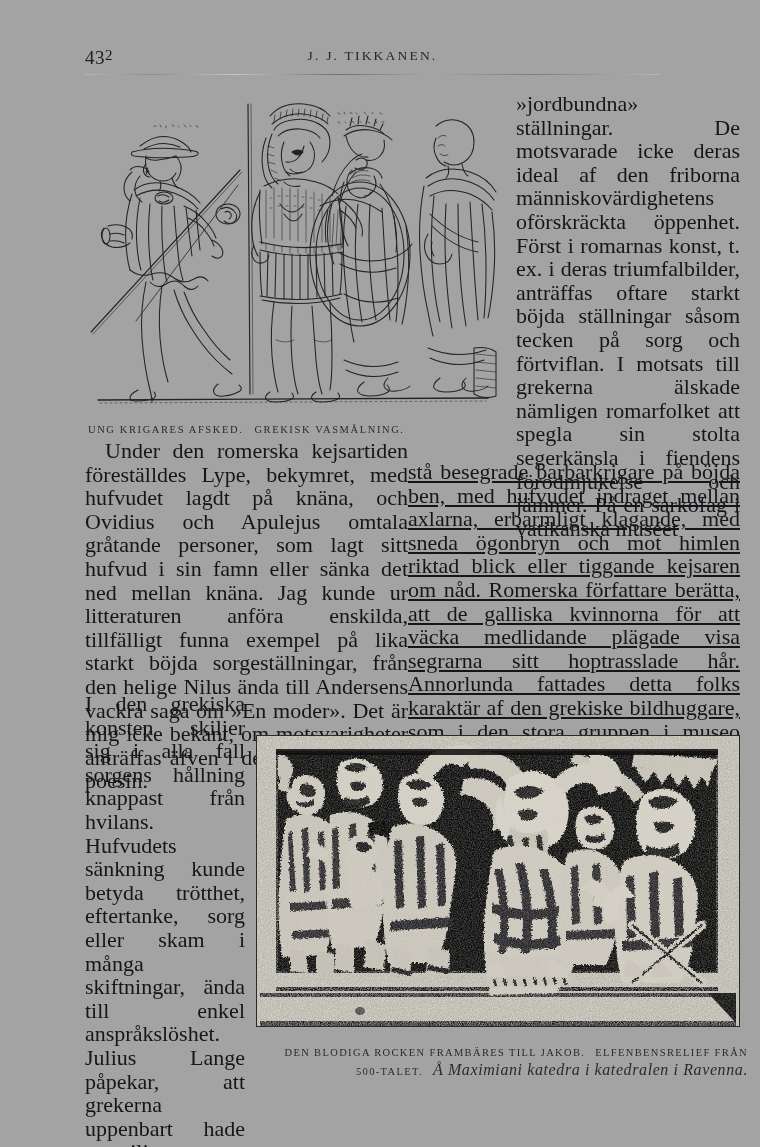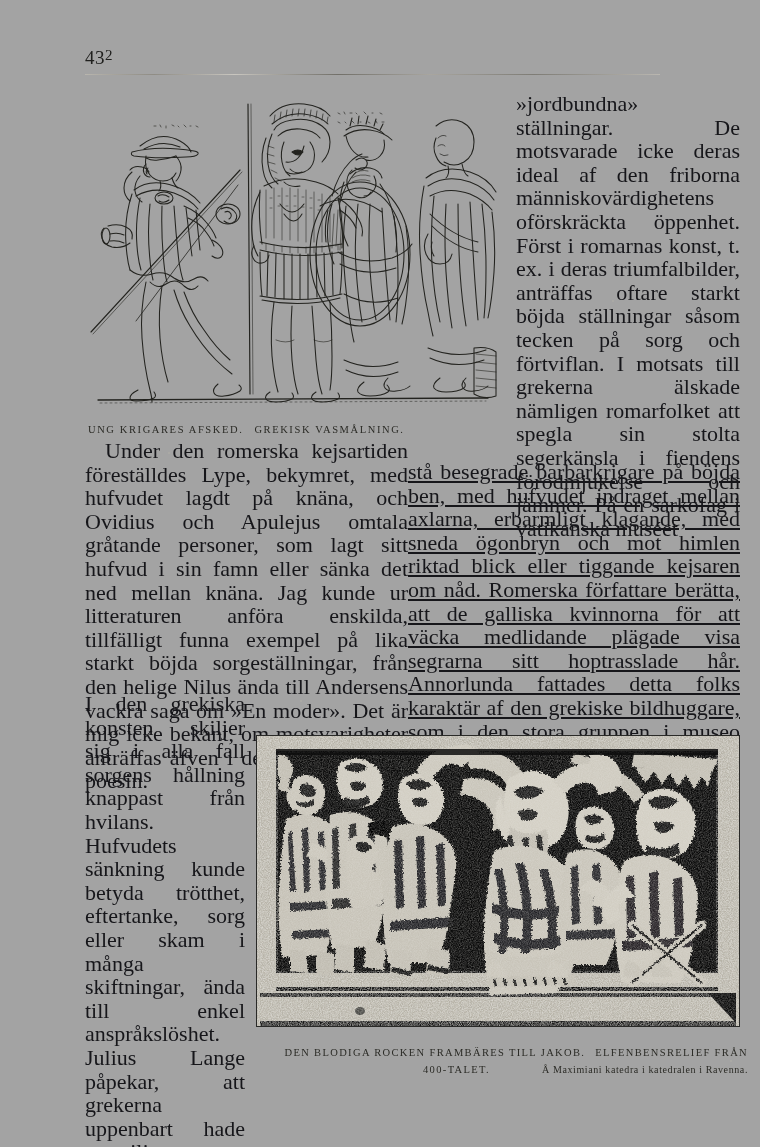--- a/index.html
+++ b/index.html
@@ -132,40 +132,41 @@
     left: 248px;
     top: 1044px;
     width: 500px;
     text-align: right;
     font-size: 10.5px;
     letter-spacing: 1.35px;
     color: #2b2b26;
     line-height: 17px;
   }
   .fig2-caption .ital {
+    font-style: italic;
     letter-spacing: 0.6px;
-    font-size: 10px;
-    margin-left: 42px;
+    font-size: 16px;
   }
   .fig2-caption .gap { display: inline-block; width: 10px; }
 
   .speck {
     position: absolute;
     background: #b9b5ac;
     border-radius: 50%;
     opacity: 0.5;
   }
 </style>
 </head>
 <body>
 
 <div class="page">
 
   <div class="running-head">
     <div class="folio"><span class="ofig-lo">43</span><span class="ofig-hi">2</span></div>
+    <div class="head-title">J. J. TIKKANEN.</div>
   </div>
   <div class="head-rule"></div>
 
   <div class="fig1">
     <svg viewBox="0 0 410 330" xmlns="http://www.w3.org/2000/svg">
       <g fill="none" stroke="#23231f" stroke-width="1.05" stroke-linecap="round" stroke-linejoin="round">
 
         <path d="M10 314 L400 312" stroke-width="1.3"></path>
         <path d="M12 317 L398 315" stroke-width="0.5" stroke-dasharray="2 3"></path>
 
@@ -687,21 +688,21 @@
       </g>
 
       <rect x="20" y="14" width="442" height="6" fill="#0d0d0d" opacity="0.85"></rect>
 
       <rect x="0" y="0" width="484" height="292" fill="none" stroke="#2a2a28" stroke-width="2"></rect>
     </svg>
   </div>
 
   <div class="fig2-caption">
     <span>DEN BLODIGA ROCKEN FRAMBÄRES TILL JAKOB.</span><span class="gap"></span><span>ELFENBENSRELIEF FRÅN</span><br>
-    <span>400-TALET.</span><span class="gap"></span><span class="ital">Å Maximiani katedra i katedralen i Ravenna.</span>
+    <span>500-TALET.</span><span class="gap"></span><span class="ital">Å Maximiani katedra i katedralen i Ravenna.</span>
   </div>
 
   <div class="speck" style="left:168px;top:452px;width:2px;height:2px;"></div>
   <div class="speck" style="left:612px;top:300px;width:2px;height:2px;"></div>
   <div class="speck" style="left:300px;top:700px;width:2px;height:2px;"></div>
   <div class="speck" style="left:730px;top:1060px;width:2px;height:2px;"></div>
   <div class="speck" style="left:96px;top:1104px;width:2px;height:2px;"></div>
 
 </div>
 

